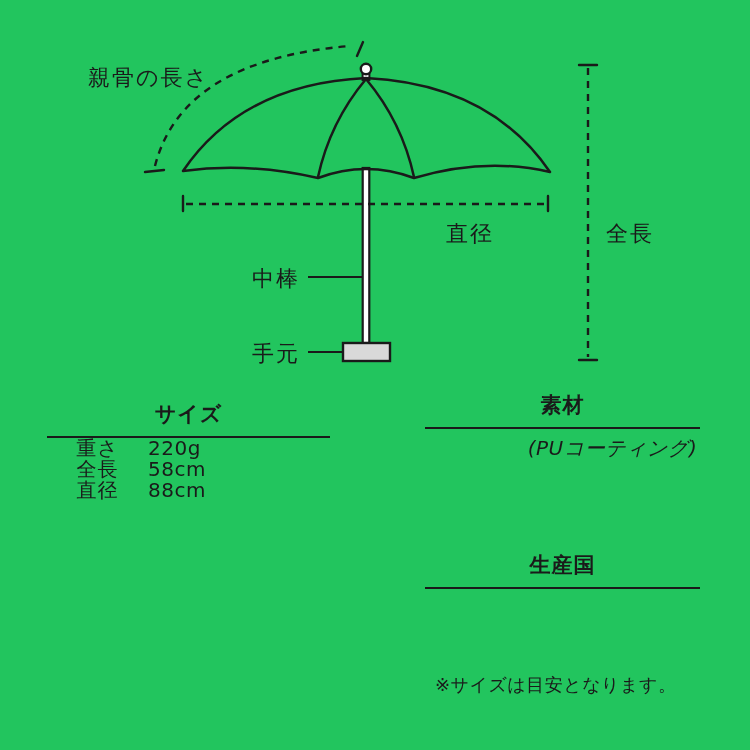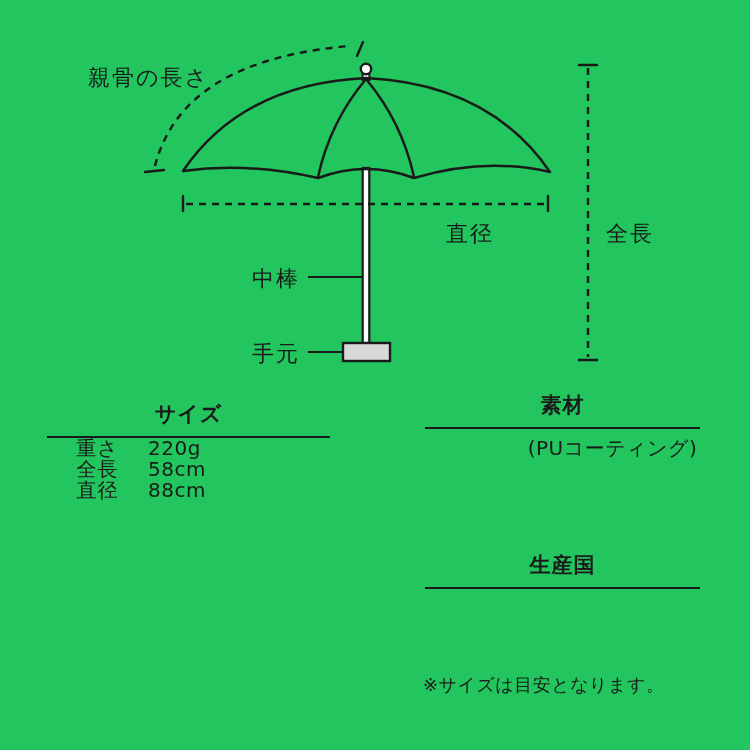--- a/index.html
+++ b/index.html
@@ -18,22 +18,22 @@
 
   .section{position:absolute;}
   .sec-title{
     margin:0;font-size:21px;font-weight:700;line-height:24px;
     padding-bottom:10px;border-bottom:2px solid #1a1a1a;letter-spacing:1px;
   }
   .spec-row{display:flex;font-size:20px;line-height:21px;}
   .spec-row .lbl{width:101px;flex:none;letter-spacing:1px;}
   .spec-row .val{letter-spacing:0.5px;}
   .right .spec-row .lbl{width:100px;}
-  .val-line2{font-size:20px;line-height:21px;margin-top:9px;margin-left:100px;letter-spacing:0.5px;}
-  .footnote{position:absolute;left:423px;top:674px;font-size:18px;line-height:22px;letter-spacing:0.5px;}
+  .val-line2{font-size:20px;line-height:21px;margin-top:9px;margin-left:100px;letter-spacing:0.5px;font-style:italic;}
+  .footnote{position:absolute;left:435px;top:674px;font-size:18px;line-height:22px;letter-spacing:0.5px;}
 </style>
 </head>
 <body>
 
 <div class="canvas">
 
   <svg class="diagram" viewBox="0 0 750 392" xmlns="http://www.w3.org/2000/svg">
 
     <path class="dash" d="M155,166 Q182,60 350,46"></path>
     <path class="tick" d="M145,172 L164,170"></path>

